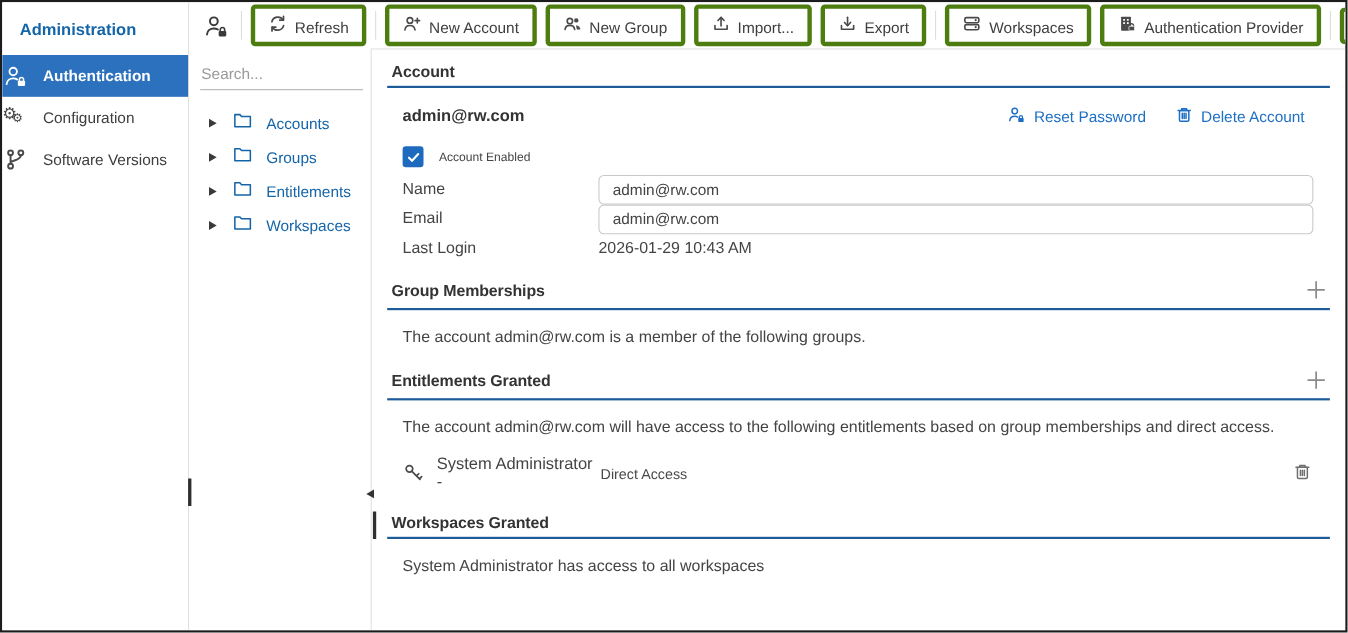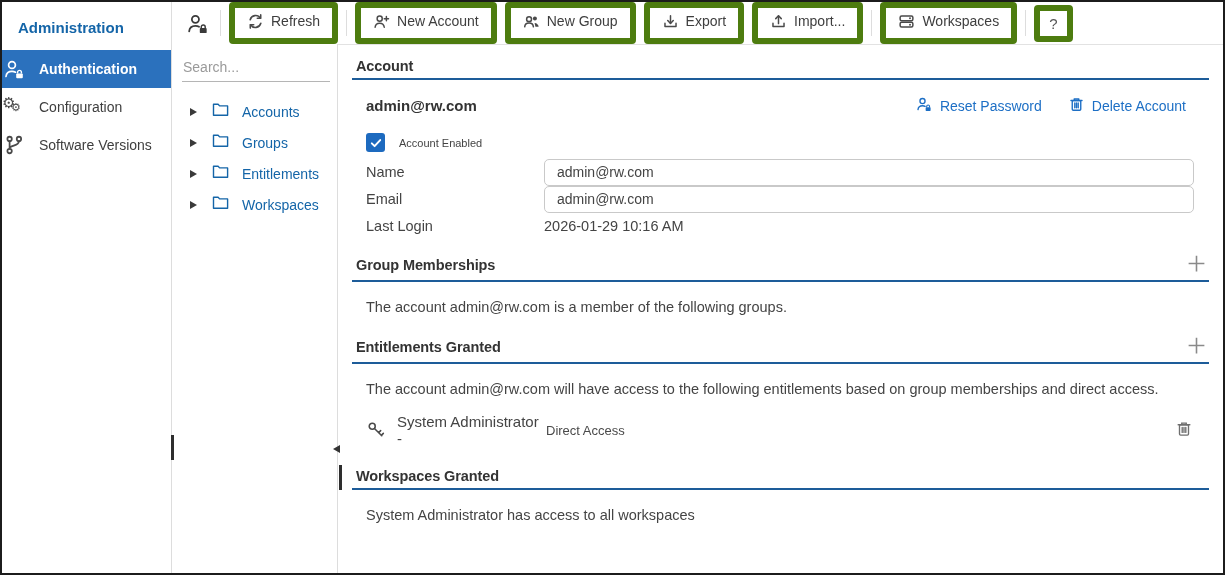--- a/index.html
+++ b/index.html
@@ -20,21 +20,21 @@
   .side-item.selected { background:#2b71bd; color:#fff; font-weight:bold; }
   .side-icon { width:24px; height:24px; display:flex; align-items:center; justify-content:center; flex:0 0 24px; }
   .gear-wrap { position:relative; width:24px; height:24px; font-size:15px; color:#4a4a4a; }
   .gear-wrap .g1 { position:absolute; left:0; top:-1px; }
   .gear-wrap .g2 { position:absolute; left:9px; top:6px; font-size:11px; }
   
   .right-col { flex:1; display:flex; flex-direction:column; min-width:0; }
   .toolbar { height:42px; flex:0 0 42px; display:flex; align-items:center; padding:0 10px; gap:8px; background:#fff; }
   .tb-icon-solo { width:26px; height:26px; display:flex; align-items:center; justify-content:center; margin:0 2px; }
   .tb-sep { width:1px; height:26px; background:#ddd; flex:0 0 1px; }
-  .tb-btn { display:flex; align-items:flex-start; gap:7px; border:6px solid #4d7c0f; border-radius:4px; background:#fff; padding:5px 12px; font-size:14px; color:#3e3e3e; font-family:inherit; cursor:pointer; white-space:nowrap; }
+  .tb-btn { display:flex; align-items:flex-end; gap:7px; border:4px solid #4d7c0f; border-radius:4px; background:#fff; padding:5px 12px; font-size:14px; color:#3e3e3e; font-family:inherit; cursor:pointer; white-space:nowrap; }
   .tb-btn svg { flex:0 0 auto; }
   .tb-btn.help { padding:4px 9px; font-size:15px; color:#555; }
   .content-row { flex:1; display:flex; min-height:0; }
   
   .tree-panel { width:166px; flex:0 0 166px; border-right:1px solid #ddd; background:#fff; padding-top:12px; }
   .search-input { display:block; width:148px; margin:0 0 0 10px; border:none; border-bottom:1px solid #b5b5b5; font-size:14px; font-family:inherit; color:#444; padding:3px 1px 6px; outline:none; background:transparent; }
   .search-input::placeholder { color:#9a9a9a; }
   .tree-list { margin-top:14px; }
   .tree-item { height:31px; display:flex; align-items:center; cursor:pointer; }
   .caret { width:0; height:0; border-left:7px solid #3a3a3a; border-top:4.5px solid transparent; border-bottom:4.5px solid transparent; margin-left:18px; flex:0 0 auto; }
@@ -149,47 +149,59 @@
             <circle cx="5.7" cy="5.8" r="2.3" fill="none" stroke="#4a4a4a" stroke-width="1.4"></circle>
             <path d="M1.6 13c.2-2.2 1.9-3.5 4.1-3.5s3.9 1.3 4.1 3.5" fill="none" stroke="#4a4a4a" stroke-width="1.4" stroke-linecap="round"></path>
             <circle cx="11.2" cy="5.2" r="1.9" fill="#4a4a4a"></circle>
             <path d="M10.9 9.4c2.2.2 3.6 1.5 3.8 3.6h-3" fill="#4a4a4a"></path>
           </svg></span>
       <span>New Group</span>
     </button>
 
     <button class="tb-btn">
       <span><svg width="17" height="17" viewBox="0 0 16 16" fill="none" stroke="#4a4a4a" stroke-width="1.4" stroke-linecap="round" stroke-linejoin="round">
+            <path d="M8 10V2.8"></path>
+            <path d="M5.4 5.3 8 2.6l2.6 2.7"></path>
+            <path d="M2.8 9.6v3.2h10.4V9.6"></path>
+          </svg></span>
+      <span>Import...</span>
+    </button>
+
+    <button class="tb-btn">
+      <span><svg width="17" height="17" viewBox="0 0 16 16" fill="none" stroke="#4a4a4a" stroke-width="1.4" stroke-linecap="round" stroke-linejoin="round">
             <path d="M8 2.6v7"></path>
             <path d="M5.4 7 8 9.8 10.6 7"></path>
             <path d="M2.8 9.6v3.2h10.4V9.6"></path>
           </svg></span>
       <span>Export</span>
-    </button>
-
-    <button class="tb-btn">
-      <span><svg width="17" height="17" viewBox="0 0 16 16" fill="none" stroke="#4a4a4a" stroke-width="1.4" stroke-linecap="round" stroke-linejoin="round">
-            <path d="M8 10V2.8"></path>
-            <path d="M5.4 5.3 8 2.6l2.6 2.7"></path>
-            <path d="M2.8 9.6v3.2h10.4V9.6"></path>
-          </svg></span>
-      <span>Import...</span>
     </button>
     <span class="tb-sep"></span>
 
     <button class="tb-btn">
       <span><svg width="17" height="17" viewBox="0 0 16 16" fill="none" stroke="#4a4a4a" stroke-width="1.4">
             <rect x="2" y="2.8" width="12" height="4.4" rx="1.4"></rect>
             <rect x="2" y="8.8" width="12" height="4.4" rx="1.4"></rect>
             <circle cx="11.3" cy="5" r="0.9" fill="#4a4a4a" stroke="none"></circle>
             <circle cx="11.3" cy="11" r="0.9" fill="#4a4a4a" stroke="none"></circle>
           </svg></span>
       <span>Workspaces</span>
     </button>
 
+    <button class="tb-btn">
+      <span><svg width="17" height="17" viewBox="0 0 16 16">
+            <rect x="3" y="2" width="8.4" height="12" rx="0.6" fill="#4a4a4a"></rect>
+            <rect x="4.8" y="4" width="1.5" height="1.5" fill="#fff"></rect>
+            <rect x="8" y="4" width="1.5" height="1.5" fill="#fff"></rect>
+            <rect x="4.8" y="6.8" width="1.5" height="1.5" fill="#fff"></rect>
+            <rect x="8" y="6.8" width="1.5" height="1.5" fill="#fff"></rect>
+            <path d="M10.6 10.4V9.6a1.5 1.5 0 0 1 3 0v.8" fill="none" stroke="#4a4a4a" stroke-width="1.2"></path>
+            <rect x="9.7" y="10.2" width="4.8" height="3.8" rx="0.7" fill="#4a4a4a" stroke="#fff" stroke-width="0.6"></rect>
+          </svg></span>
+      <span>Authentication Provider</span>
+    </button>
     <span class="tb-sep"></span>
 
     <button class="tb-btn help">
       <span>?</span>
     </button>
   </div>
 
   <div class="content-row">
 
     <div class="tree-panel">
@@ -276,21 +288,21 @@
         <input class="field-input" type="text" value="admin@rw.com" style="">
       </div>
 
       <div class="field-row">
         <span class="field-label">Email</span>
         <input class="field-input" type="text" value="admin@rw.com" style="">
       </div>
 
       <div class="field-row">
         <span class="field-label">Last Login</span>
-        <span class="field-text">2026-01-29 10:16 AM</span>
+        <span class="field-text">2026-01-29 10:43 AM</span>
       </div>
 
       <div class="section-head tight">
         <span class="section-title">Group Memberships</span>
         <button class="plus-btn">
           <span><svg width="21" height="21" viewBox="0 0 20 20" stroke="#8a8a8a" stroke-width="1.5">
                 <path d="M10 2.5v15M2.5 10h15"></path>
               </svg></span>
         </button>
       </div>

